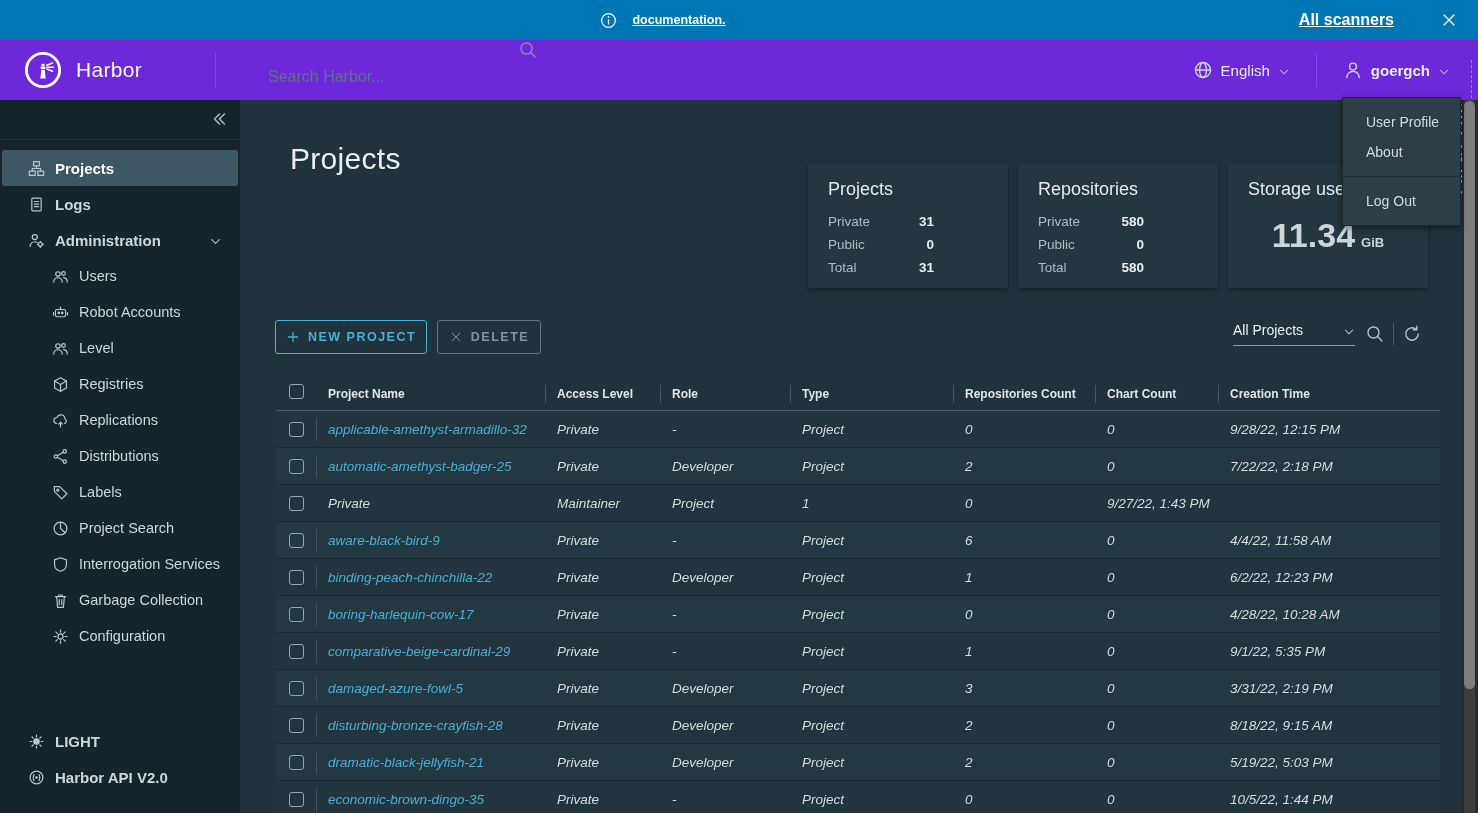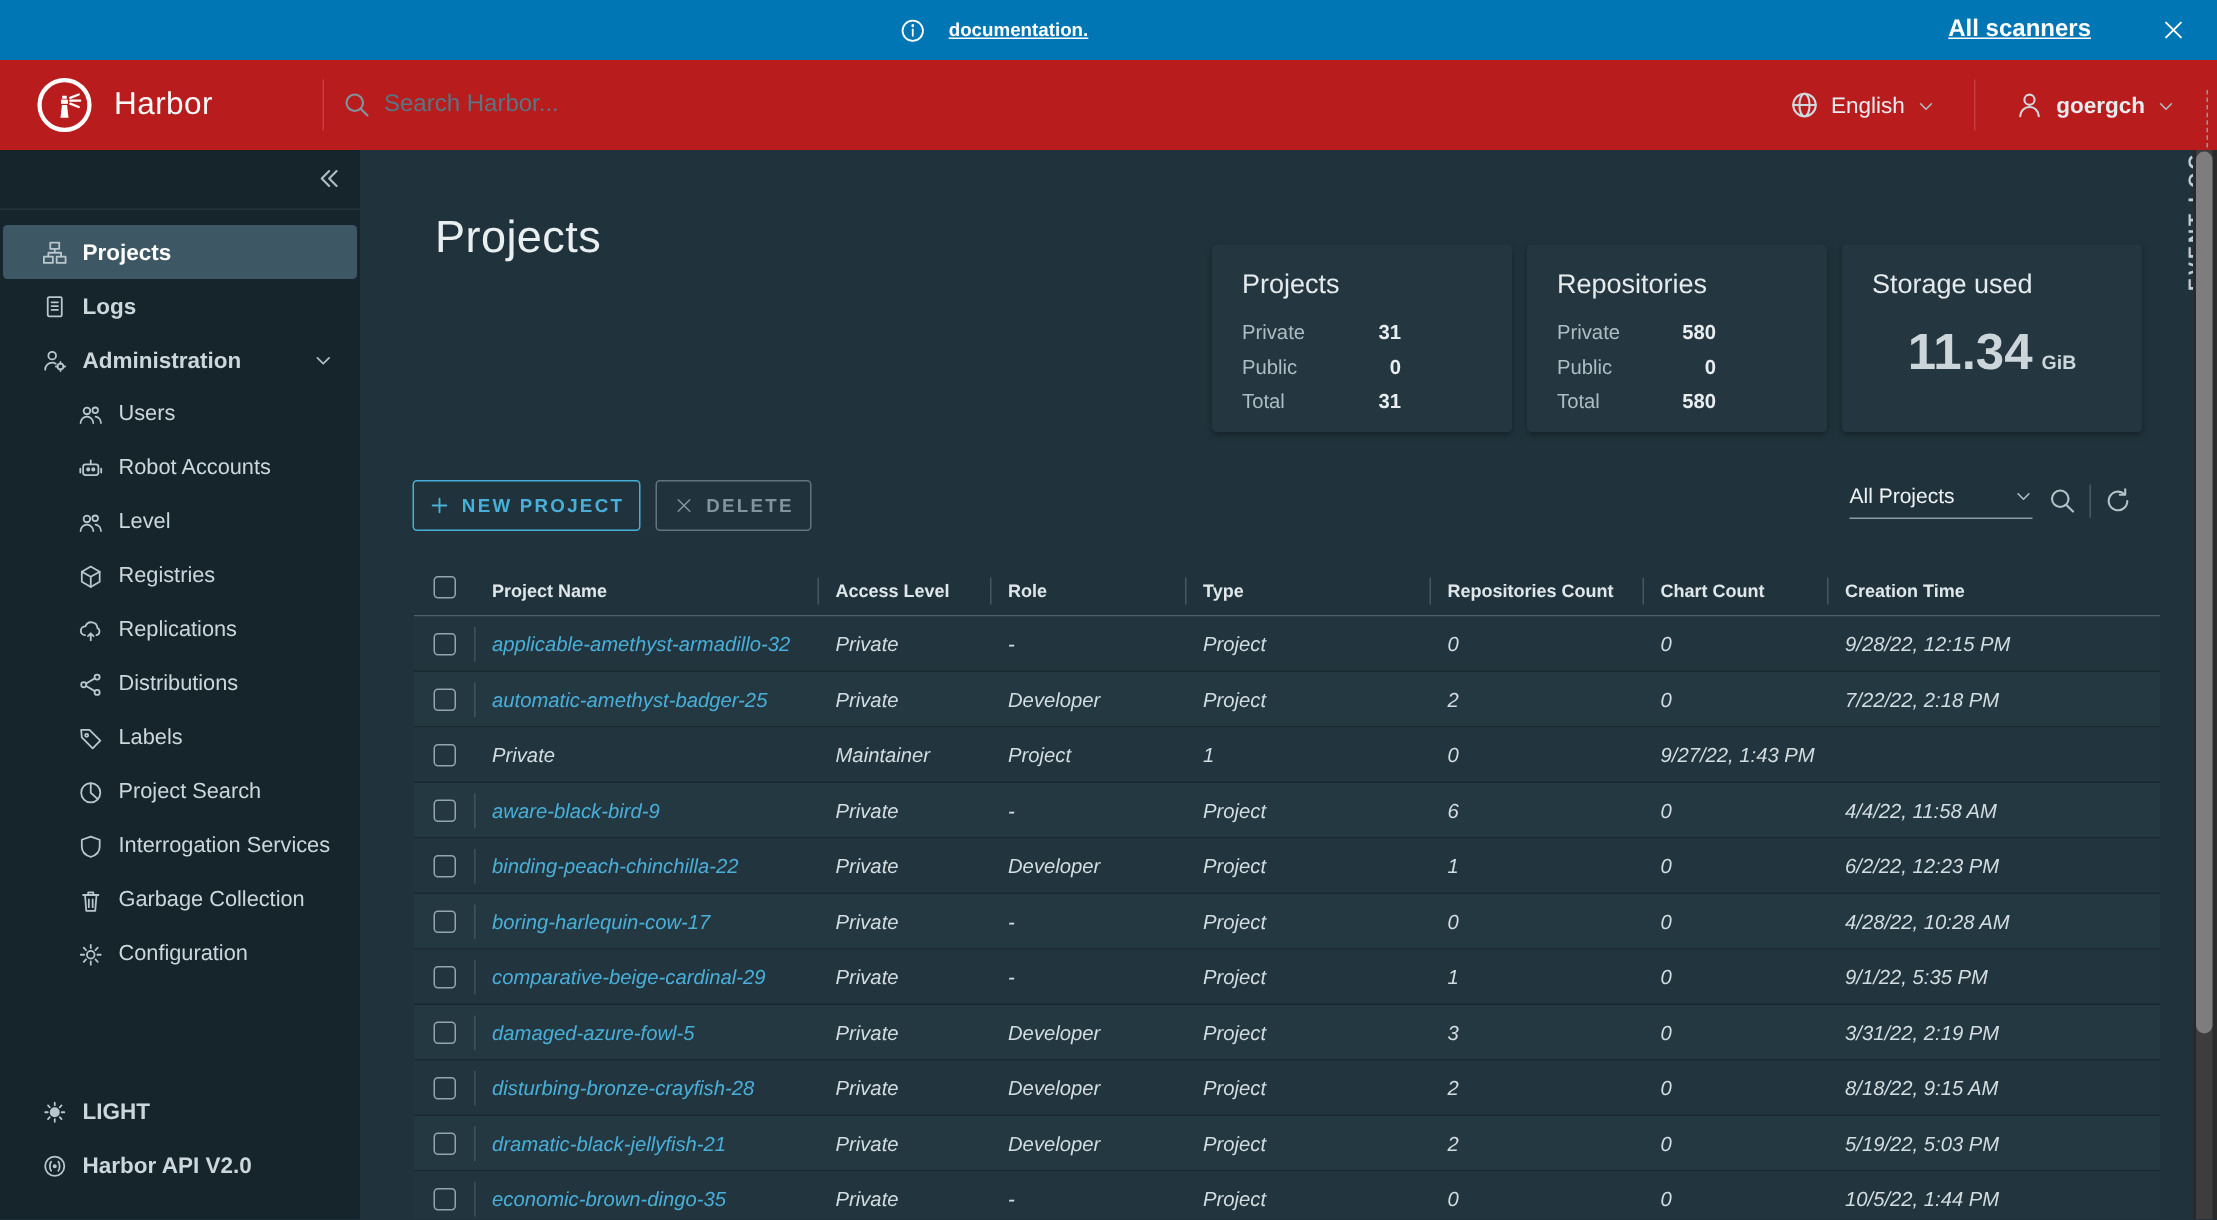--- a/index.html
+++ b/index.html
@@ -13,27 +13,27 @@
   .banner-msg { position:absolute; left:0; top:0; height:40px; width:100%; display:flex;
     align-items:center; justify-content:center; transform:translateX(-76px); font-size:12.5px; }
   .banner-msg .icon { width:17px; height:17px; margin-right:10px; }
   .banner-link { font-weight:bold; text-decoration:underline; margin-left:5px; color:#fff; cursor:pointer; }
   .banner-right { position:absolute; right:20px; top:0; height:40px; display:flex; align-items:center; gap:46px; }
   .all-scanners { font-size:16px; font-weight:bold; text-decoration:underline; cursor:pointer; }
   .banner-close { width:18px; height:18px; color:#fff; cursor:pointer; }
   .banner-close svg, .banner-msg .icon svg { width:100%; height:100%; }
 
   
-  .header { position:absolute; left:0; top:40px; width:100%; height:60px; background:#b91c1c; z-index:20; }
+  .header { position:absolute; left:0; top:40px; width:100%; height:60px; background:#6d28d9; z-index:20; }
   .brand { position:absolute; left:24px; top:0; height:60px; display:flex; align-items:center; gap:14px; }
   .logo { width:38px; height:38px; }
   .logo svg { width:100%; height:100%; }
   .brand-name { color:#fafafa; font-size:21px; letter-spacing:.3px; }
   .hdr-div { position:absolute; top:13px; width:1px; height:34px; background:rgba(255,255,255,.16); }
-  .search-wrap { position:absolute; left:228px; top:0; height:60px; display:flex; align-items:center; gap:8px; width:600px; }
+  .search-wrap { position:absolute; left:228px; top:0; height:60px; display:flex; align-items:center; gap:8px; width:600px;flex-direction:column; }
   .search-wrap .icon { width:20px; height:20px; color:#7d97a2; }
   .search-wrap .icon svg { width:100%; height:100%; }
   .search-input { background:transparent; border:none; outline:none; color:#d8e2e6; font-size:16px; width:520px; }
   .search-input::placeholder { color:#587683; }
   .hdr-right { position:absolute; right:28px; top:0; height:60px; display:flex; align-items:center; }
   .hdr-item { display:flex; align-items:center; gap:8px; color:#e6ecef; font-size:15px; cursor:pointer; }
   .hdr-item .icon { width:20px; height:20px; color:#cfd9dd; }
   .hdr-item .icon svg { width:100%; height:100%; }
   .hdr-item .chev { width:12px; height:12px; color:#aebcc2; }
   .hdr-item .chev svg { width:100%; height:100%; }
@@ -591,20 +591,30 @@
     <div class="td">-</div>
     <div class="td">Project</div>
     <div class="td">0</div>
     <div class="td">0</div>
     <div class="td">10/5/22, 1:44 PM</div>
   </div>
 </div>
     </div>
   </div>
 
+  <div class="dropdown">
+    <div class="dd-group">
+      <div class="dd-item">User Profile</div>
+      <div class="dd-item">About</div>
+    </div>
+    <div class="dd-div"></div>
+    <div class="dd-group">
+      <div class="dd-item">Log Out</div>
+    </div>
+  </div>
 
   <div class="vtab">EVENT LOG</div>
   <div class="scroll-zone">
     <div class="scroll-track">
       <div class="scroll-thumb"></div>
     </div>
   </div>
 
 </div>
 

